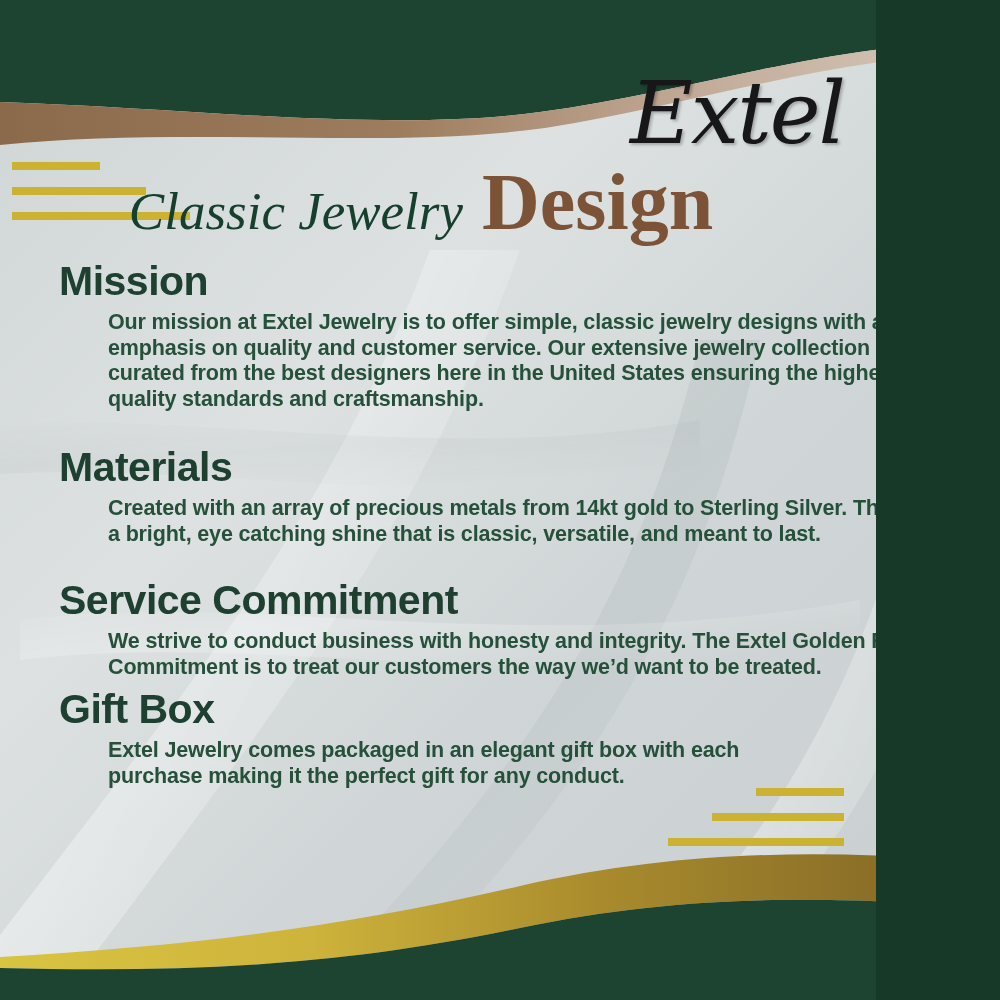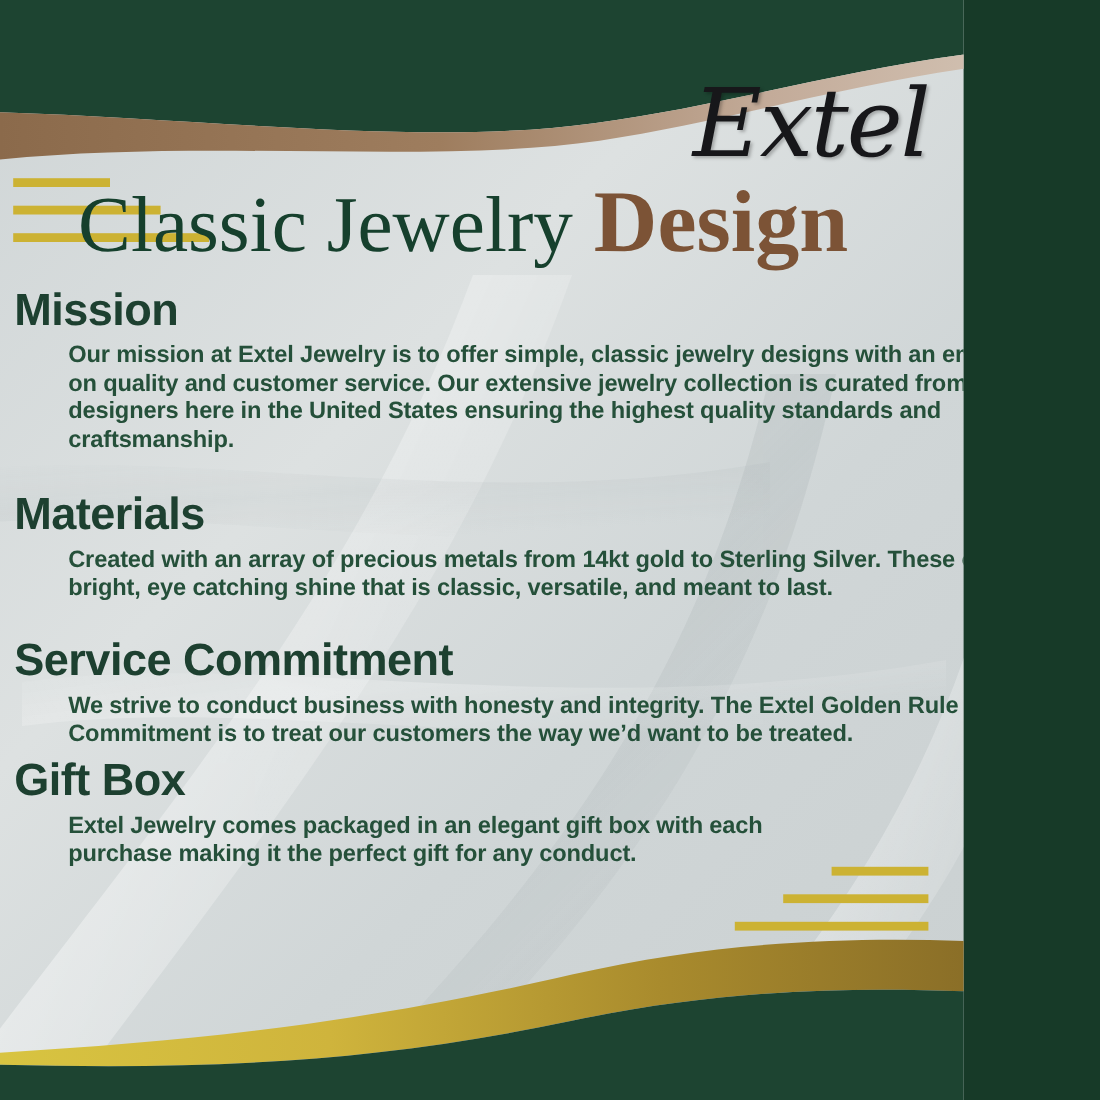--- a/index.html
+++ b/index.html
@@ -73,22 +73,23 @@
     right: 0;
     top: 152px;
     height: 100px;
     text-align: center;
     white-space: nowrap;
     padding-right: 34px;
     box-sizing: border-box;
   }
   .title-main {
     font-family: "Liberation Serif", serif;
+    font-style: italic;
     font-weight: 400;
-    font-size: 72px;
+    font-size: 53px;
     line-height: 100px;
     color: #16402d;
     letter-spacing: 0px;
   }
   .title-accent {
     font-family: "Liberation Serif", serif;
     font-style: normal;
     font-weight: 700;
     font-size: 80px;
     line-height: 100px;
@@ -97,21 +98,21 @@
   }
 
   
   .content {
     position: absolute;
     z-index: 6;
     left: 0;
     top: 256px;
     width: 1000px;
   }
-  .section { margin-bottom: 4px; }
+  .section { margin-bottom: 4px; padding-left: 46px; }
   .section-title {
     font-family: "Liberation Sans", sans-serif;
     font-weight: 700;
     font-size: 41px;
     line-height: 50px;
     color: #1d4030;
     padding-left: 13px;
     letter-spacing: -0.5px;
   }
   .section-body {

